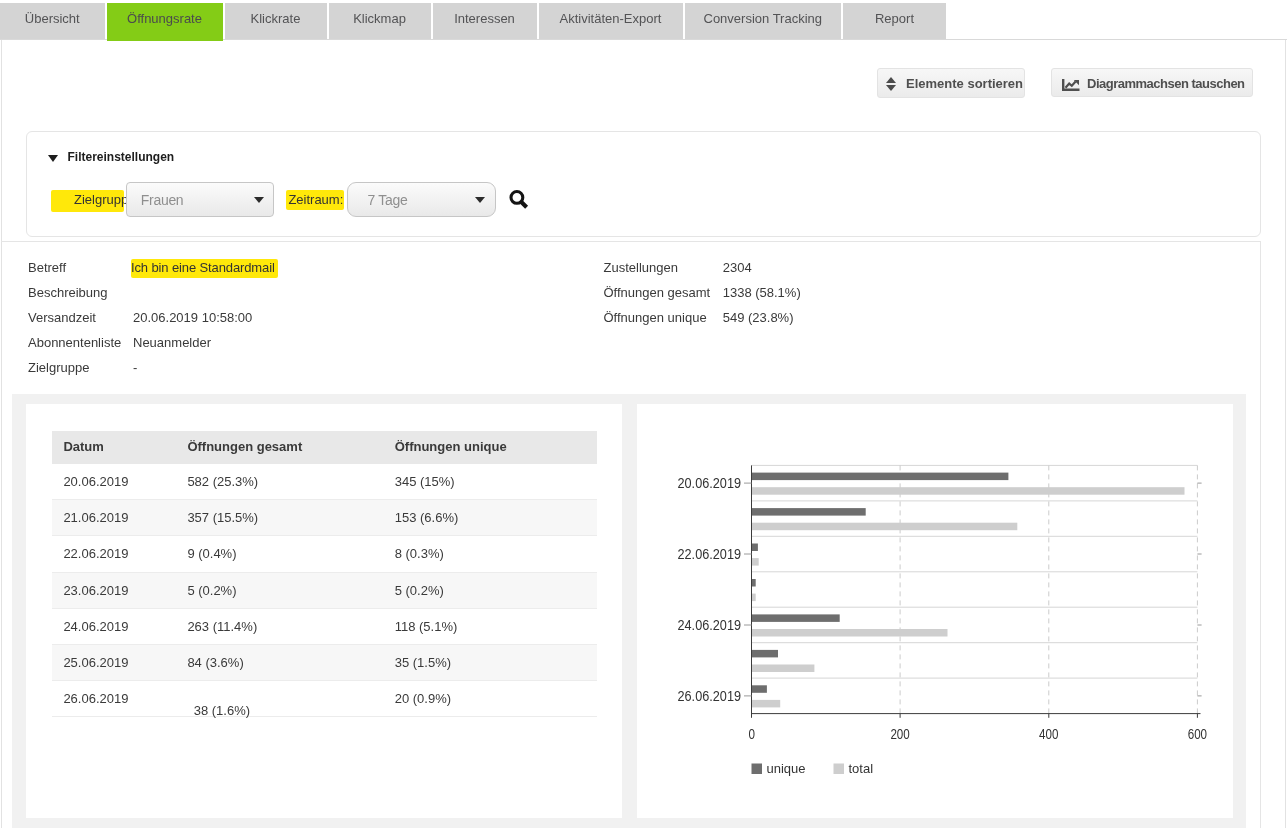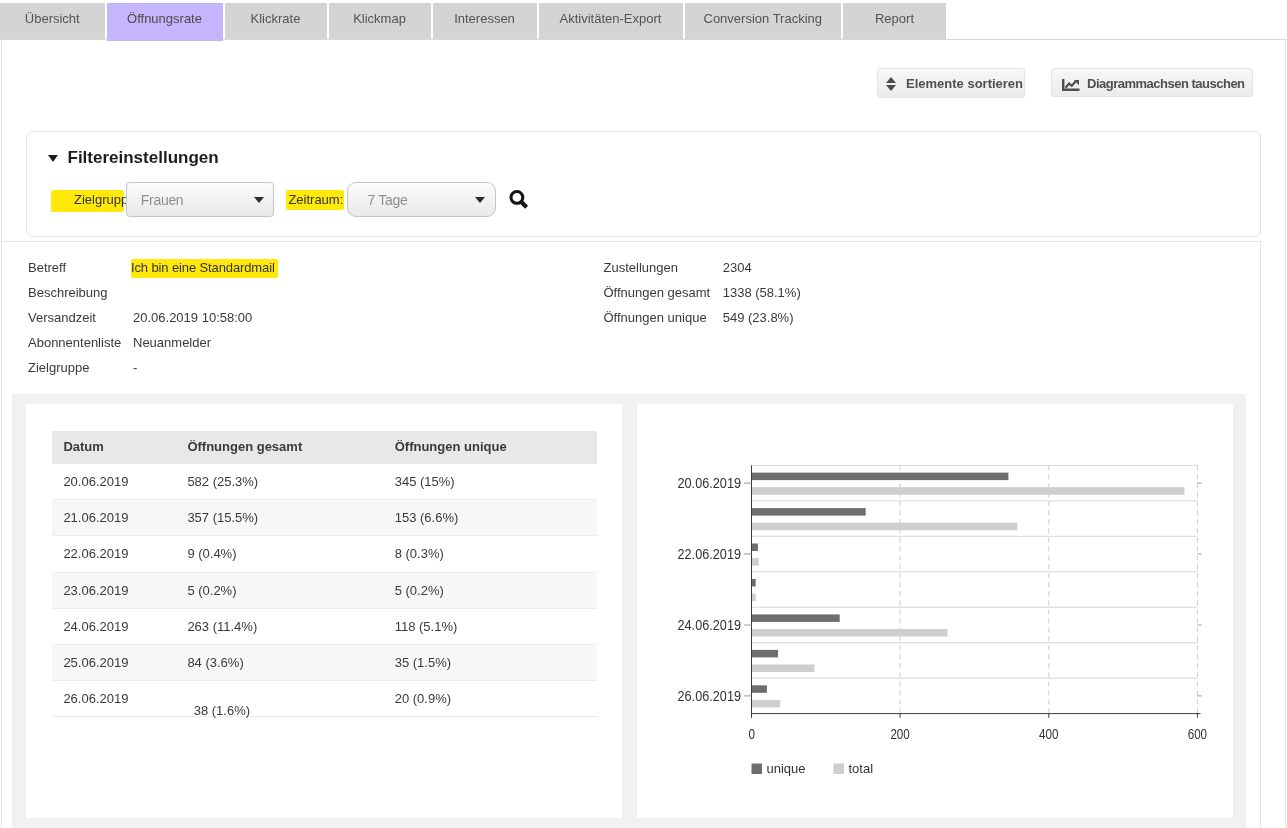--- a/index.html
+++ b/index.html
@@ -1,21 +1,21 @@
 <!DOCTYPE html>
 <html><head>
 <meta charset="utf-8">
 <style>
 * { margin:0; padding:0; box-sizing:border-box; }
 html,body { width:1287px; height:828px; background:#fff; font-family:"Liberation Sans", sans-serif; overflow:hidden; }
 #page { position:relative; width:1287px; height:828px; background:#fff; }
 .abs { position:absolute; }
 
 .tab { position:absolute; top:2.5px; height:36px; background:#d4d4d4; color:#535355; font-size:13px; text-align:center; line-height:32px; }
-.tab.active { background:#c4b5fd; height:38px; z-index:3; color:#4b4b4d; }
+.tab.active { background:#84cc16; height:38px; z-index:3; color:#4b4b4d; }
 
 .btn { position:absolute; background:linear-gradient(#f7f7f7,#ebebeb); border:1px solid #e3e3e3; border-radius:3px; color:#4f4f4f; font-weight:bold; font-size:13px; white-space:nowrap; }
 
 .dd { position:absolute; background:linear-gradient(#fbfbfb,#e9e9e9); border:1px solid #c6c6c6; border-radius:4px; }
 .hl { position:absolute; background:#ffe80a; border-radius:2px; color:#333; font-size:13px; white-space:nowrap; }
 .lbl { position:absolute; color:#3a3a3a; font-size:13px; line-height:18px; height:18px; white-space:nowrap; }
 .trow { height:36.2px; position:relative; border-bottom:1px solid #ececec; }
 .trow span { top:10px; }
 </style>
 </head>
@@ -43,21 +43,21 @@
 <div class="btn" style="left:1051px;top:68px;width:201.5px;height:29px;">
   <svg class="abs" style="left:10px;top:10px;" width="19" height="13" viewBox="0 0 19 13">
     <path d="M1.2,0 L1.2,10.8 L17.5,10.8" stroke="#4f4f4f" stroke-width="2.4" fill="none"></path>
     <path d="M3.5,8.7 L7.2,4.6 L9.8,6.8 L13.6,2.6" stroke="#4f4f4f" stroke-width="2.2" fill="none"></path>
     <path d="M11.8,1 L17,1 L17,6.2 Z" fill="#4f4f4f"></path>
   </svg>
   <div class="abs" style="left:35px;top:1px;line-height:27px;letter-spacing:-0.5px;">Diagrammachsen tauschen</div>
 </div>
 <div class="abs" style="left:26px;top:130.5px;width:1234.5px;height:106.5px;border:1px solid #e5e5e5;border-radius:6px;"></div>
 <div class="abs" style="left:47.5px;top:154.5px;width:0;height:0;border-left:5.5px solid transparent;border-right:5.5px solid transparent;border-top:7px solid #1d1d1d;"></div>
-<div class="abs" style="left:67.5px;top:148px;height:19px;line-height:19px;font-size:17px;font-weight:bold;color:#1d1d1d;">Filtereinstellungen</div>
+<div class="abs" style="left:67.5px;top:148px;height:19px;line-height:19px;font-size:12px;font-weight:bold;color:#1d1d1d;">Filtereinstellungen</div>
 <div class="hl" style="left:51px;top:190px;width:72.5px;height:22px;line-height:19.5px;padding-left:23px;">Zielgruppe:</div>
 <div class="dd" style="left:125.8px;top:182px;width:148.5px;height:34.8px;">
   <div class="abs" style="left:14px;top:0;line-height:34px;font-size:14px;color:#8f8f8f;letter-spacing:-0.3px;">Frauen</div>
   <div class="abs" style="left:127px;top:14.3px;width:0;height:0;border-left:5.2px solid transparent;border-right:5.2px solid transparent;border-top:6.2px solid #2c2c2c;"></div>
 </div>
 <div class="hl" style="left:285.9px;top:190px;width:58px;height:19.5px;line-height:19.5px;padding-left:2.5px;">Zeitraum:</div>
 <div class="dd" style="left:347px;top:182px;width:148.5px;height:34.8px;border-radius:9px;">
   <div class="abs" style="left:19.5px;top:0;line-height:34px;font-size:14px;color:#8f8f8f;letter-spacing:-0.3px;">7 Tage</div>
   <div class="abs" style="left:127px;top:14.3px;width:0;height:0;border-left:5.2px solid transparent;border-right:5.2px solid transparent;border-top:6.2px solid #2c2c2c;"></div>
 </div>

